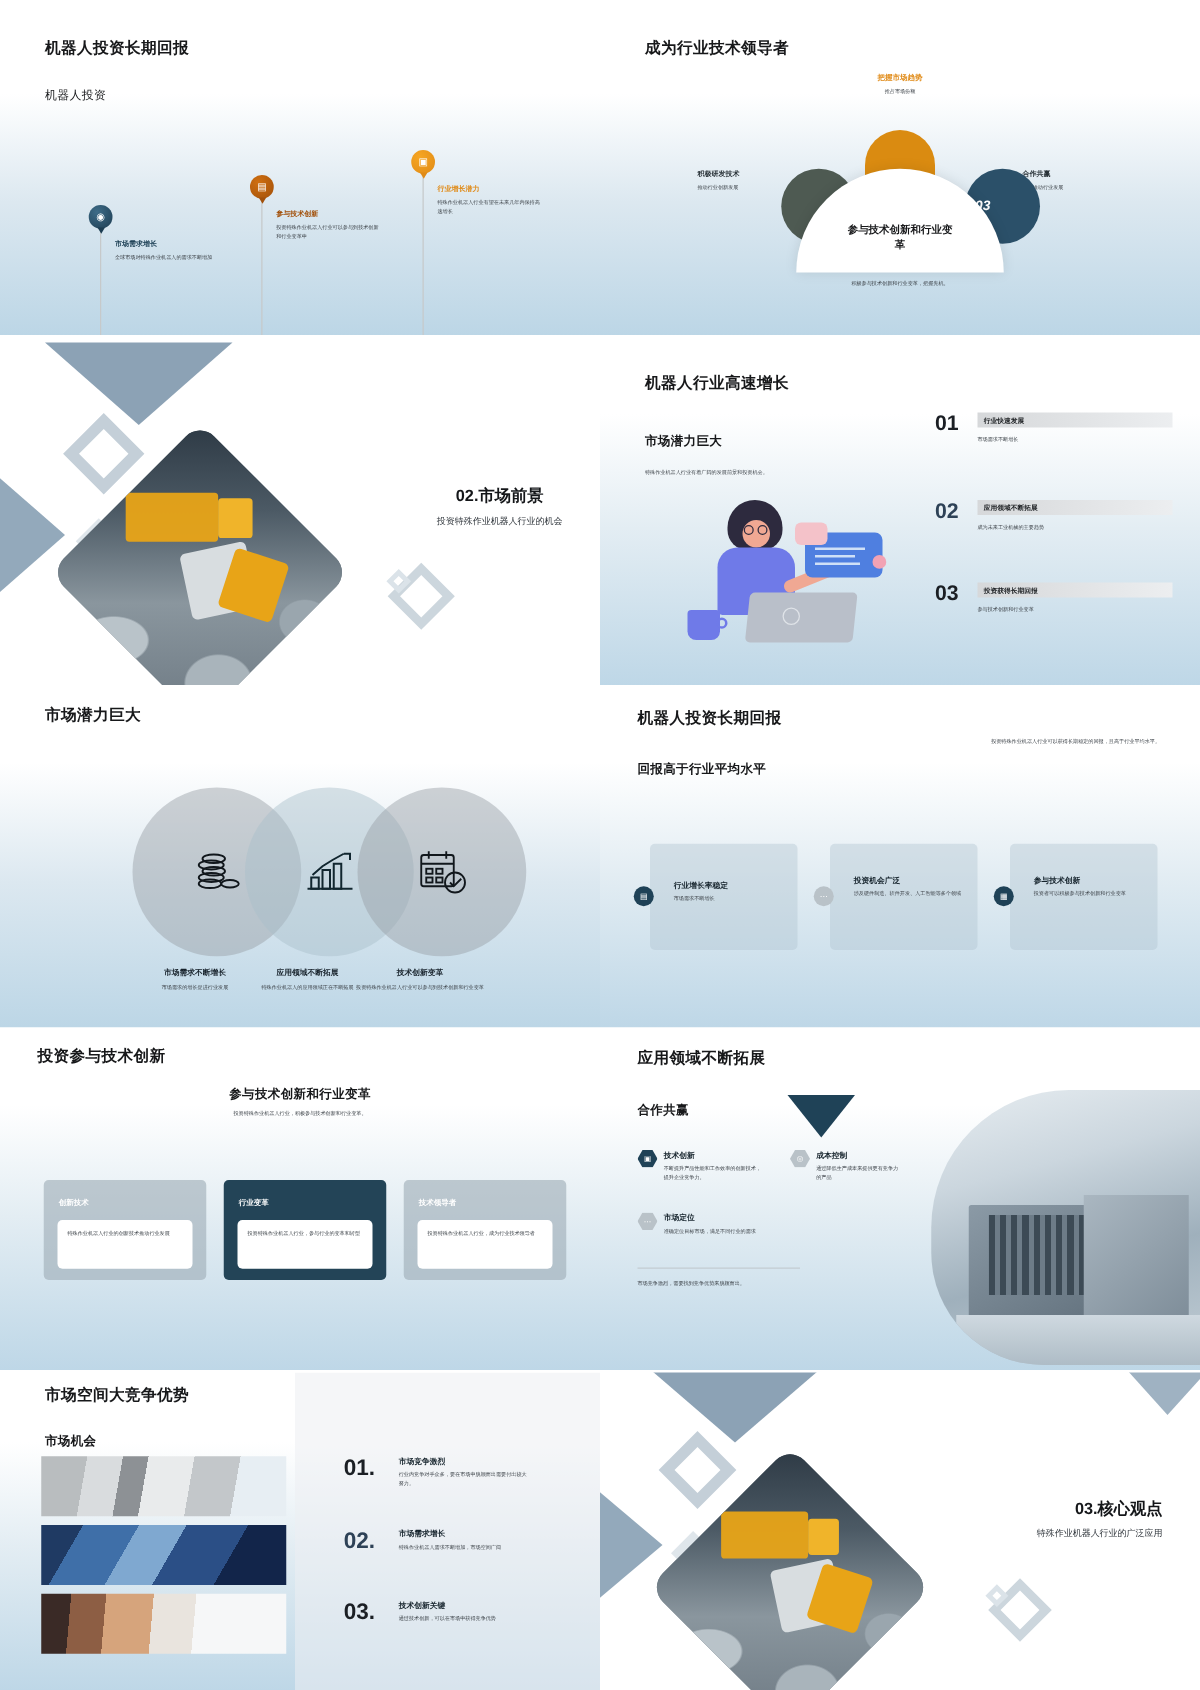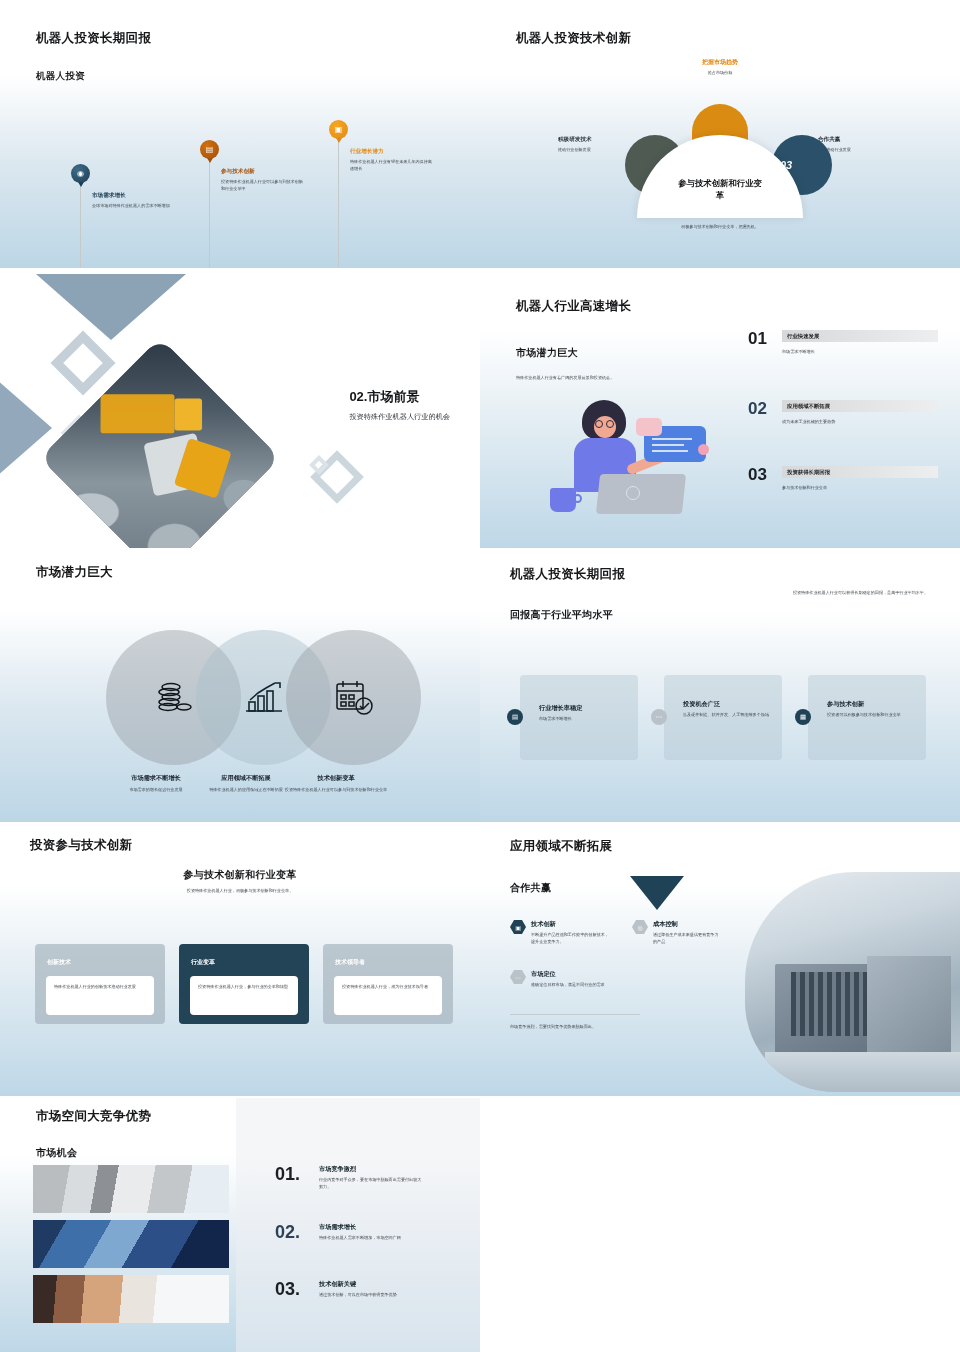--- a/index.html
+++ b/index.html
@@ -12,21 +12,21 @@
   .w{ width:480px; }
 
   
   .bg-grad{ position:absolute; left:0; right:0; bottom:0; height:66%;
     background:linear-gradient(180deg,rgba(255,255,255,0) 0%,#dce8f0 45%,#bcd6e6 100%); }
   .bg-grad-full{ position:absolute; inset:0;
     background:linear-gradient(180deg,#ffffff 0%,#ffffff 22%,#e3edf3 55%,#bed7e7 100%); }
 
   .ttl{ position:absolute; font-weight:bold; color:#17181a; letter-spacing:.3px; }
   .h1{ font-size:12.5px; }
-  .h2{ font-size:11px; font-weight:bold; color:#1b1c1e; }
+  .h2{ font-size:11px; font-weight:normal; color:#1b1c1e; }
   .tiny{ font-size:4.1px; color:#3f454b; line-height:1.6; }
   .lbl{ font-size:5.6px; font-weight:bold; }
   .orange{ color:#e08a16; }
   .navy{ color:#1f4257; }
 
   
   .tl-line{ position:absolute; width:1px; background:#c6c9ca; }
   .pin{ position:absolute; width:19px; height:19px; border-radius:50%;
     display:flex; align-items:center; justify-content:center; color:#fff; font-size:8px;}
   .pin:after{ content:""; position:absolute; bottom:-4px; left:50%; margin-left:-3px;
@@ -95,21 +95,21 @@
     <div class="tiny" style="margin-top:3px">投资特殊作业机器人行业可以参与到技术创新和行业变革中</div>
   </div>
   <div style="position:absolute;left:350px;top:148px;width:82px">
     <div class="lbl orange">行业增长潜力</div>
     <div class="tiny" style="margin-top:3px">特殊作业机器人行业有望在未来几年内保持高速增长</div>
   </div>
 </div>
 
 <div class="slide col2 w" style="top:0;height:268px">
   <div class="bg-grad" style="height:72%"></div>
-  <div class="ttl h1" style="left:36px;top:30px">机器人投资技术创新</div>
+  <div class="ttl h1" style="left:36px;top:30px">成为行业技术领导者</div>
 
   <div style="position:absolute;left:0;right:0;top:58px;text-align:center">
     <div class="lbl orange" style="font-size:6px">把握市场趋势</div>
     <div class="tiny" style="margin-top:3px">抢占市场份额</div>
   </div>
 
   <div class="lobe l02" style="left:212px;top:104px;z-index:3">
     <span>02</span>
   </div>
   <div class="lobe l01" style="left:145px;top:135px;z-index:2;justify-content:flex-end;padding-right:8px">
@@ -155,21 +155,21 @@
           linear-gradient(180deg,#2b3742 0%,#4c5a65 30%,#8a969e 60%,#6b7781 100%);
          background-repeat:no-repeat;
          background-size:100% 100%,100% 100%,100% 100%,0 0,100% 100%;">
       <div style="position:absolute;left:26%;top:24%;width:30%;height:16%;background:#e8a417;opacity:.95;border-radius:2px"></div>
       <div style="position:absolute;left:56%;top:26%;width:11%;height:13%;background:#f0b42a;border-radius:2px"></div>
       <div style="position:absolute;left:45%;top:42%;width:22%;height:22%;background:#d8dde0;border-radius:3px;transform:rotate(-12deg)"></div>
       <div style="position:absolute;left:58%;top:44%;width:18%;height:20%;background:#e8a417;border-radius:3px;transform:rotate(18deg)"></div>
     </div>
   </div>
 
-  <div style="position:absolute;right:30px;top:118px;text-align:left">
+  <div style="position:absolute;right:30px;top:118px;text-align:center">
     <div style="font-size:13px;font-weight:bold;color:#141619">
       <span>02.</span><span>市场前景</span>
     </div>
     <div style="font-size:7.2px;color:#2f353b;margin-top:6px">投资特殊作业机器人行业的机会</div>
   </div>
 </div>
 
 <div class="slide col2 w" style="top:270px;height:278px">
   <div class="bg-grad-full"></div>
   <div class="ttl h1" style="left:36px;top:28px">机器人行业高速增长</div>
@@ -400,14 +400,46 @@
   </div>
   <div class="numrow" style="left:275px;top:182px;width:150px">
     <div class="bignum" style="width:44px;font-size:18px">03.</div>
     <div style="flex:1">
       <div class="lbl" style="color:#15232c;font-size:6.2px">技术创新关键</div>
       <div class="tiny" style="margin-top:3px">通过技术创新，可以在市场中获得竞争优势</div>
     </div>
   </div>
 </div>
 
+<div class="slide col2 w" style="top:1098px;height:254px">
+  <div class="tri" style="left:36px;top:-6px;border-left:72px solid transparent;border-right:72px solid transparent;border-top:62px solid #8ca2b5;"></div>
+  <div class="tri" style="left:-26px;top:74px;border-top:64px solid transparent;border-bottom:64px solid transparent;border-left:76px solid #93a9bb;"></div>
+  <div class="tri" style="right:-10px;top:-6px;border-left:36px solid transparent;border-right:36px solid transparent;border-top:40px solid #9fb2c2;"></div>
+  <div class="dia" style="left:56px;top:56px;width:44px;height:44px;border:9px solid #c4cfd8;"></div>
+  <div class="dia" style="left:62px;top:132px;width:25px;height:25px;background:#dfe6eb;"></div>
+  <div class="dia" style="left:318px;top:172px;width:36px;height:36px;border:7px solid #ccd6dd;"></div>
+  <div class="dia" style="left:311px;top:172px;width:13px;height:13px;border:4px solid #dbe3e9;"></div>
+
+  <div class="dia" style="left:72px;top:92px;width:160px;height:160px;border-radius:16px;overflow:hidden;
+       background:linear-gradient(150deg,#2e3b45 0%,#5d6b74 25%,#8f9ba3 55%,#6d7a84 100%);">
+    <div class="rb" style="transform:rotate(-45deg) scale(1.45);
+         background:
+          radial-gradient(ellipse 42px 28px at 22% 72%, #b9c3c9 0 42%, transparent 45%),
+          radial-gradient(ellipse 38px 32px at 56% 86%, #a9b4bb 0 45%, transparent 48%),
+          radial-gradient(ellipse 28px 24px at 84% 66%, #9aa6ae 0 45%, transparent 48%),
+          linear-gradient(180deg,#2b3742 0%,#4c5a65 30%,#8a969e 60%,#6b7781 100%);
+         background-repeat:no-repeat;background-size:100% 100%,100% 100%,100% 100%,100% 100%;">
+      <div style="position:absolute;left:26%;top:24%;width:30%;height:16%;background:#e8a417;opacity:.95;border-radius:2px"></div>
+      <div style="position:absolute;left:56%;top:26%;width:11%;height:13%;background:#f0b42a;border-radius:2px"></div>
+      <div style="position:absolute;left:45%;top:42%;width:22%;height:22%;background:#d8dde0;border-radius:3px;transform:rotate(-12deg)"></div>
+      <div style="position:absolute;left:58%;top:44%;width:18%;height:20%;background:#e8a417;border-radius:3px;transform:rotate(18deg)"></div>
+    </div>
+  </div>
+
+  <div style="position:absolute;right:30px;top:100px;text-align:right">
+    <div style="font-size:13px;font-weight:bold;color:#141619">
+      <span>03.</span><span>核心观点</span>
+    </div>
+    <div style="font-size:7.2px;color:#2f353b;margin-top:6px">特殊作业机器人行业的广泛应用</div>
+  </div>
+</div>
 
 </div>
 
 </body></html>

